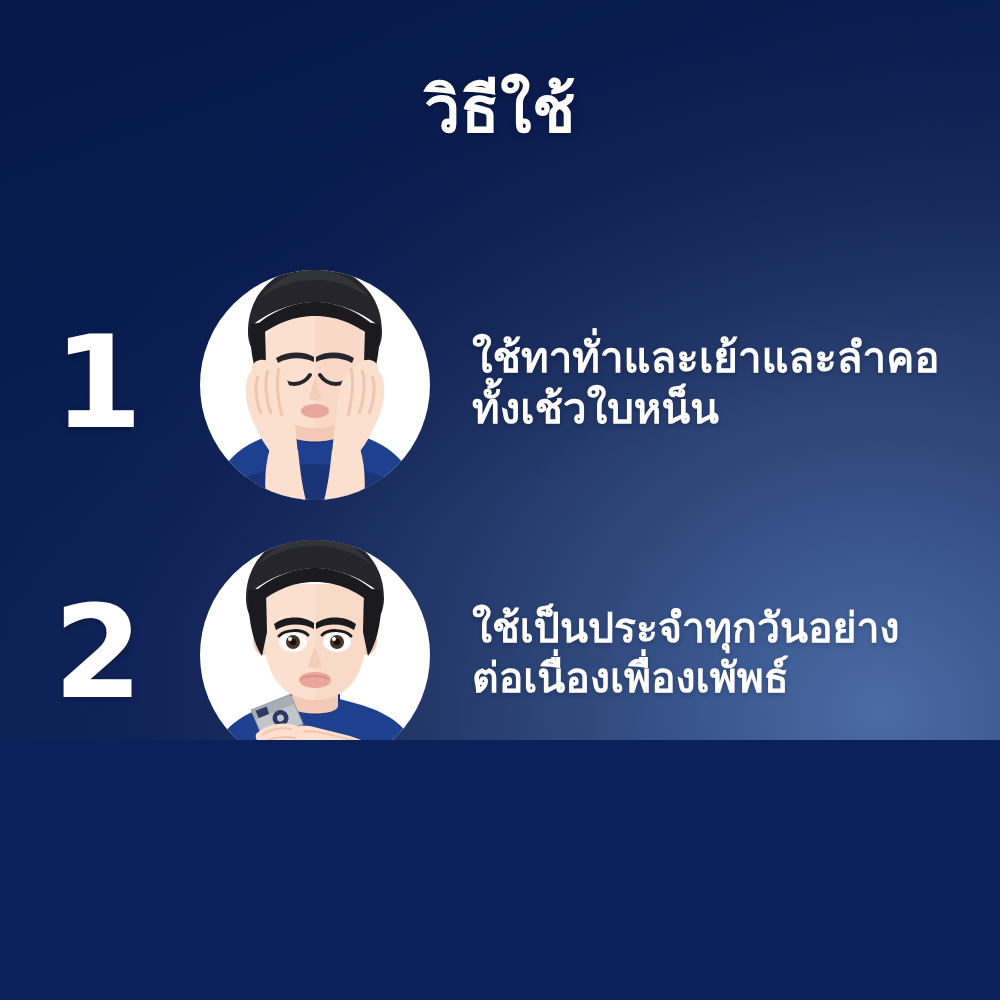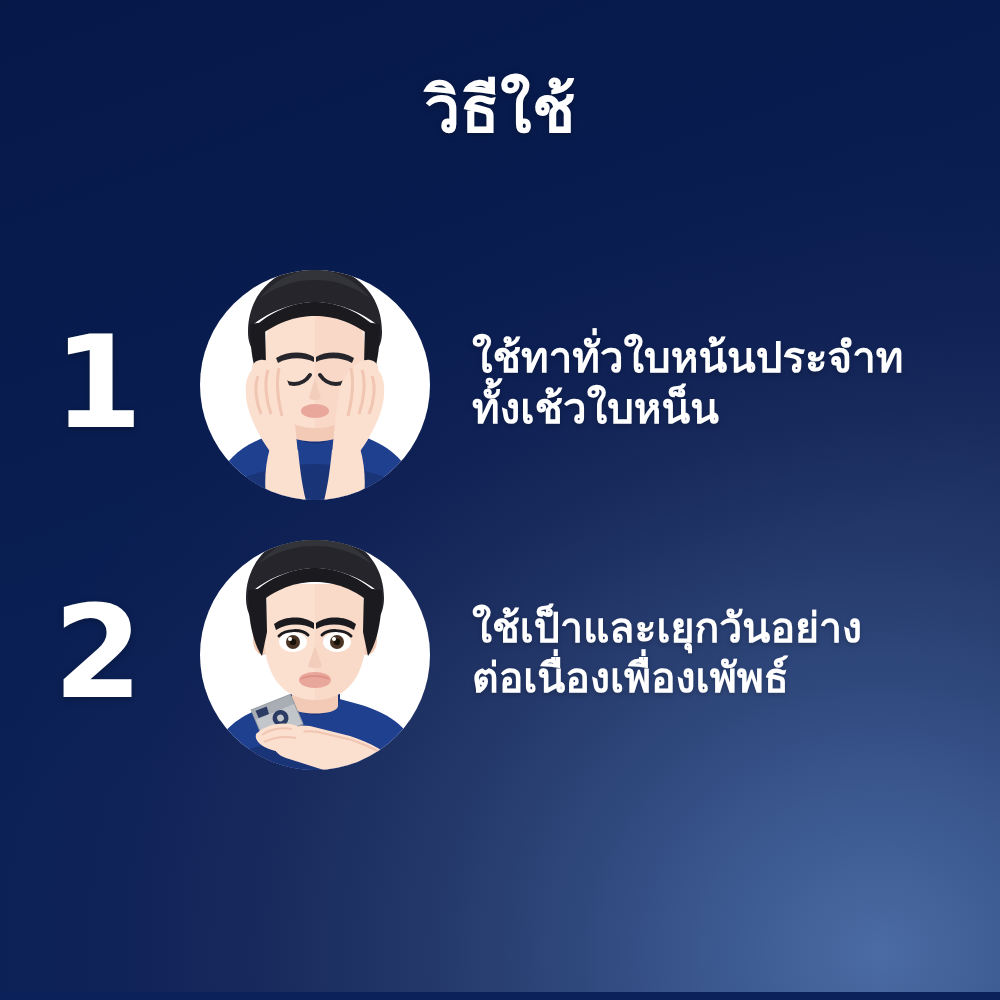--- a/index.html
+++ b/index.html
@@ -8,21 +8,21 @@
     font-family: "DejaVu Sans", "Liberation Sans", sans-serif;
     overflow:hidden;
     position:relative;
     background:#0a2159;
   }
 
   #poster {
     position:absolute;
     inset:0;
     width:1000px;
-    height:992px;
+    height:740px;
     overflow:hidden;
   }
 
   
   .bg-base {
     position:absolute; inset:0;
     background:#0b2156;
   }
   .bg-glow {
     position:absolute; inset:0;
@@ -174,21 +174,21 @@
           <path d="M182 118 C186 128 184 144 179 156" stroke="#f0c5b1" stroke-width="3" fill="none"></path>
           <path d="M172 112 C176 124 174 142 169 156" stroke="#f0c5b1" stroke-width="3" fill="none"></path>
           <path d="M161 110 C164 124 162 142 158 158" stroke="#f0c5b1" stroke-width="3" fill="none"></path>
 
           <path d="M170 190 C176 210 176 234 172 250 L132 250 C138 230 140 210 142 192 Z" fill="#fbdfcf"></path>
         </g>
       </svg>
     </div>
 
     <div class="txt">
-      <span class="line">ใช้ทาทั่วใบหน้นประจำท</span>
+      <span class="line">ใช้ทาทั่าและเย้าและลำคอ</span>
       <span class="line">ทั้งเช้วใบหน็น</span>
     </div>
   </div>
 
   <div class="step" id="step2">
 
     <div class="num">2</div>
 
     <div class="illus-slot">
       <svg class="illus" width="250" height="250" viewBox="0 0 250 250">
@@ -254,18 +254,18 @@
           </g>
 
           <path d="M66 206 C74 198 88 194 100 196 C112 198 118 206 114 214 C110 222 94 226 82 222 C72 219 64 213 66 206 Z" fill="#fbdfcf"></path>
           <path d="M72 207 C80 201 92 199 102 201" stroke="#f0c5b1" stroke-width="2" fill="none"></path>
           <path d="M74 214 C84 209 96 208 106 210" stroke="#f0c5b1" stroke-width="2" fill="none"></path>
         </g>
       </svg>
     </div>
 
     <div class="txt">
-      <span class="line">ใช้เป็าและเยุกวันอย่าง</span>
+      <span class="line">ใช้เป็นประจำทุกวันอย่าง</span>
       <span class="line">ต่อเนื่องเพื่องเพัพธ์</span>
     </div>
   </div>
 
 </div>
 
 </body></html>

